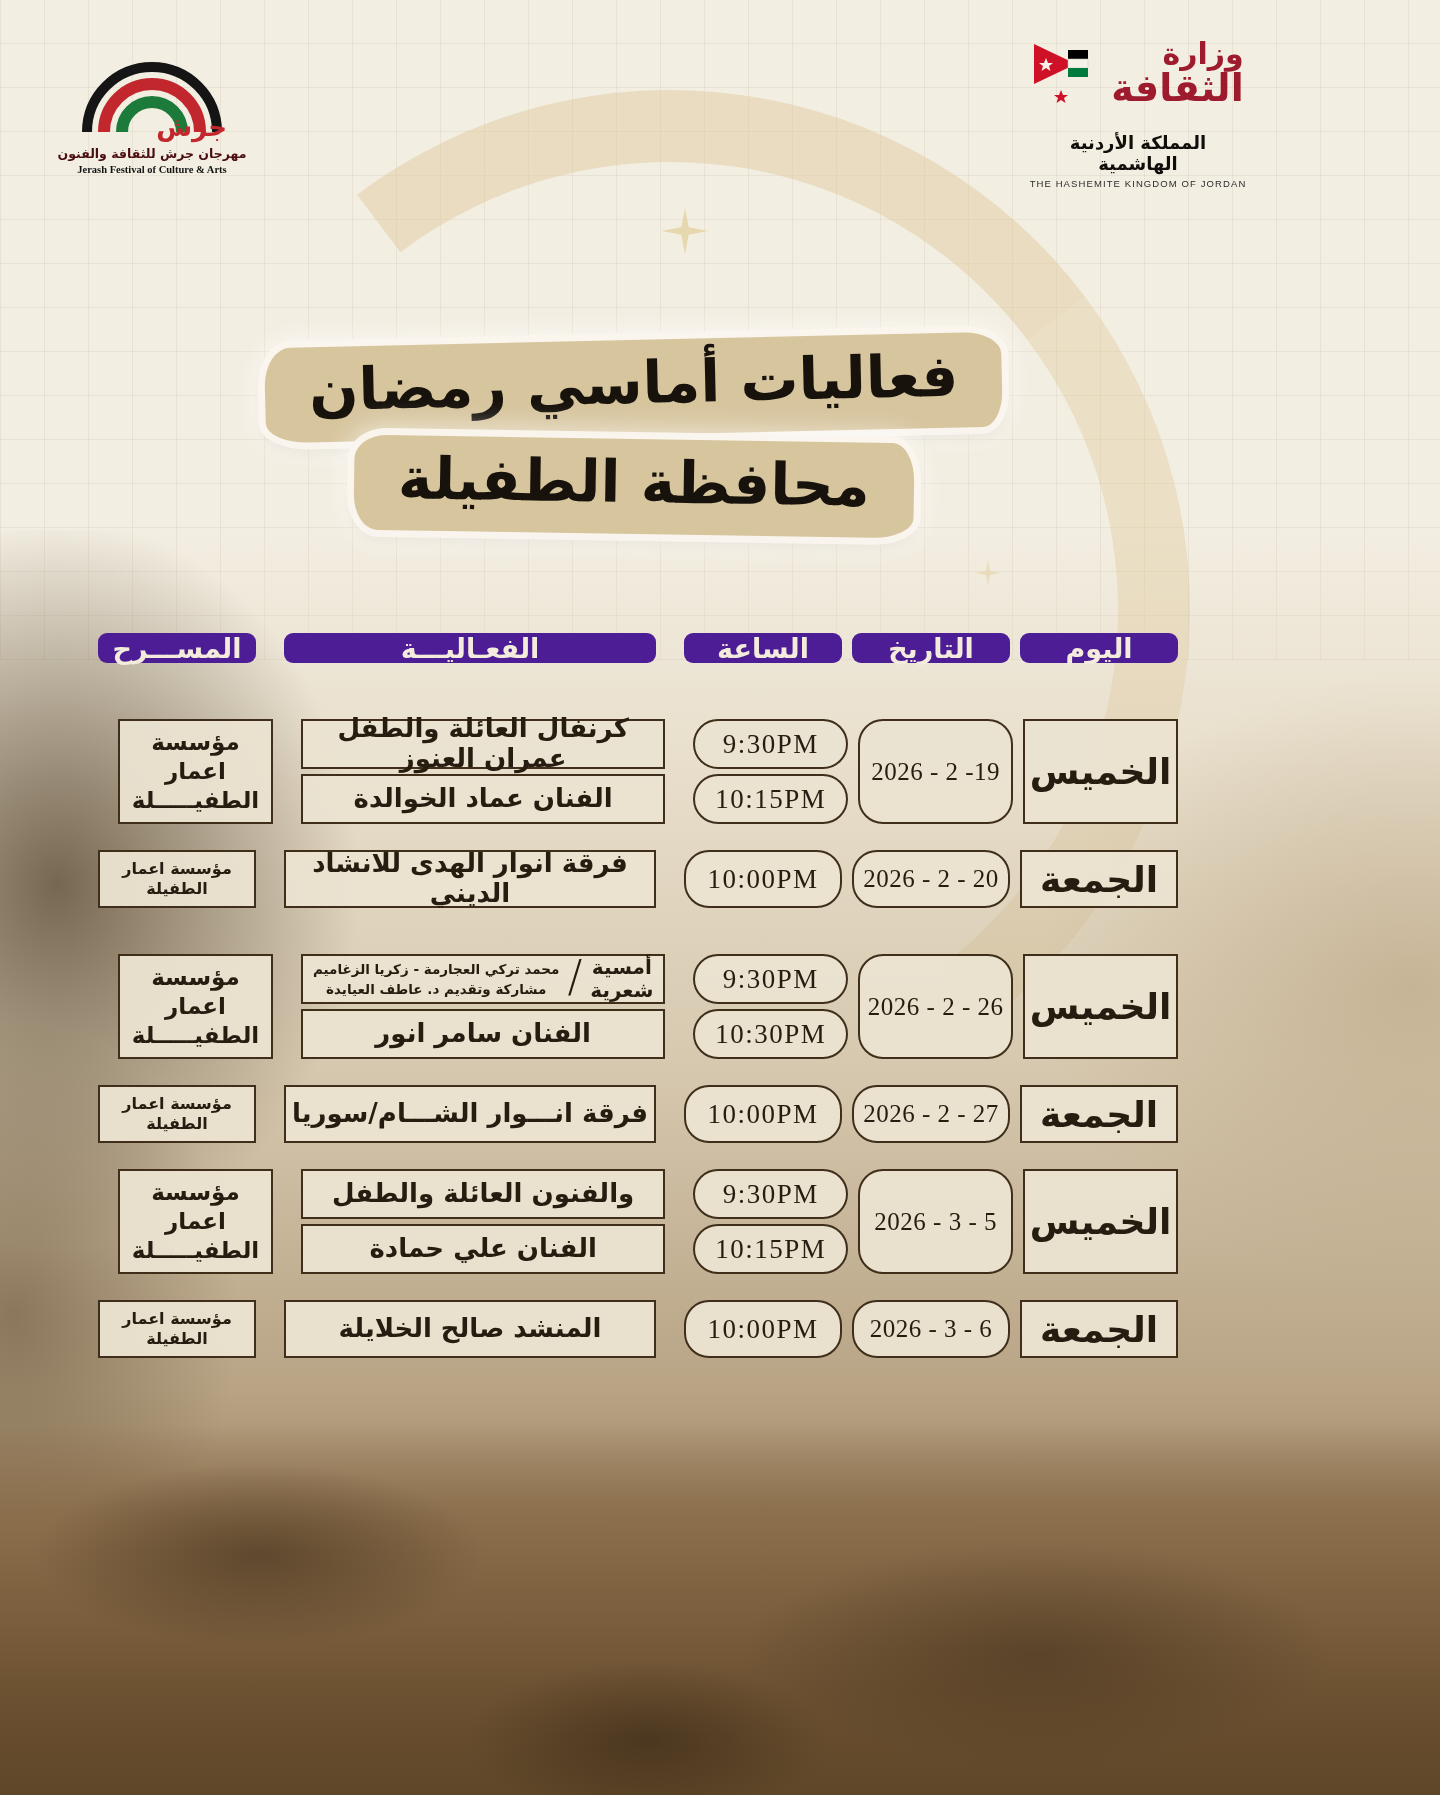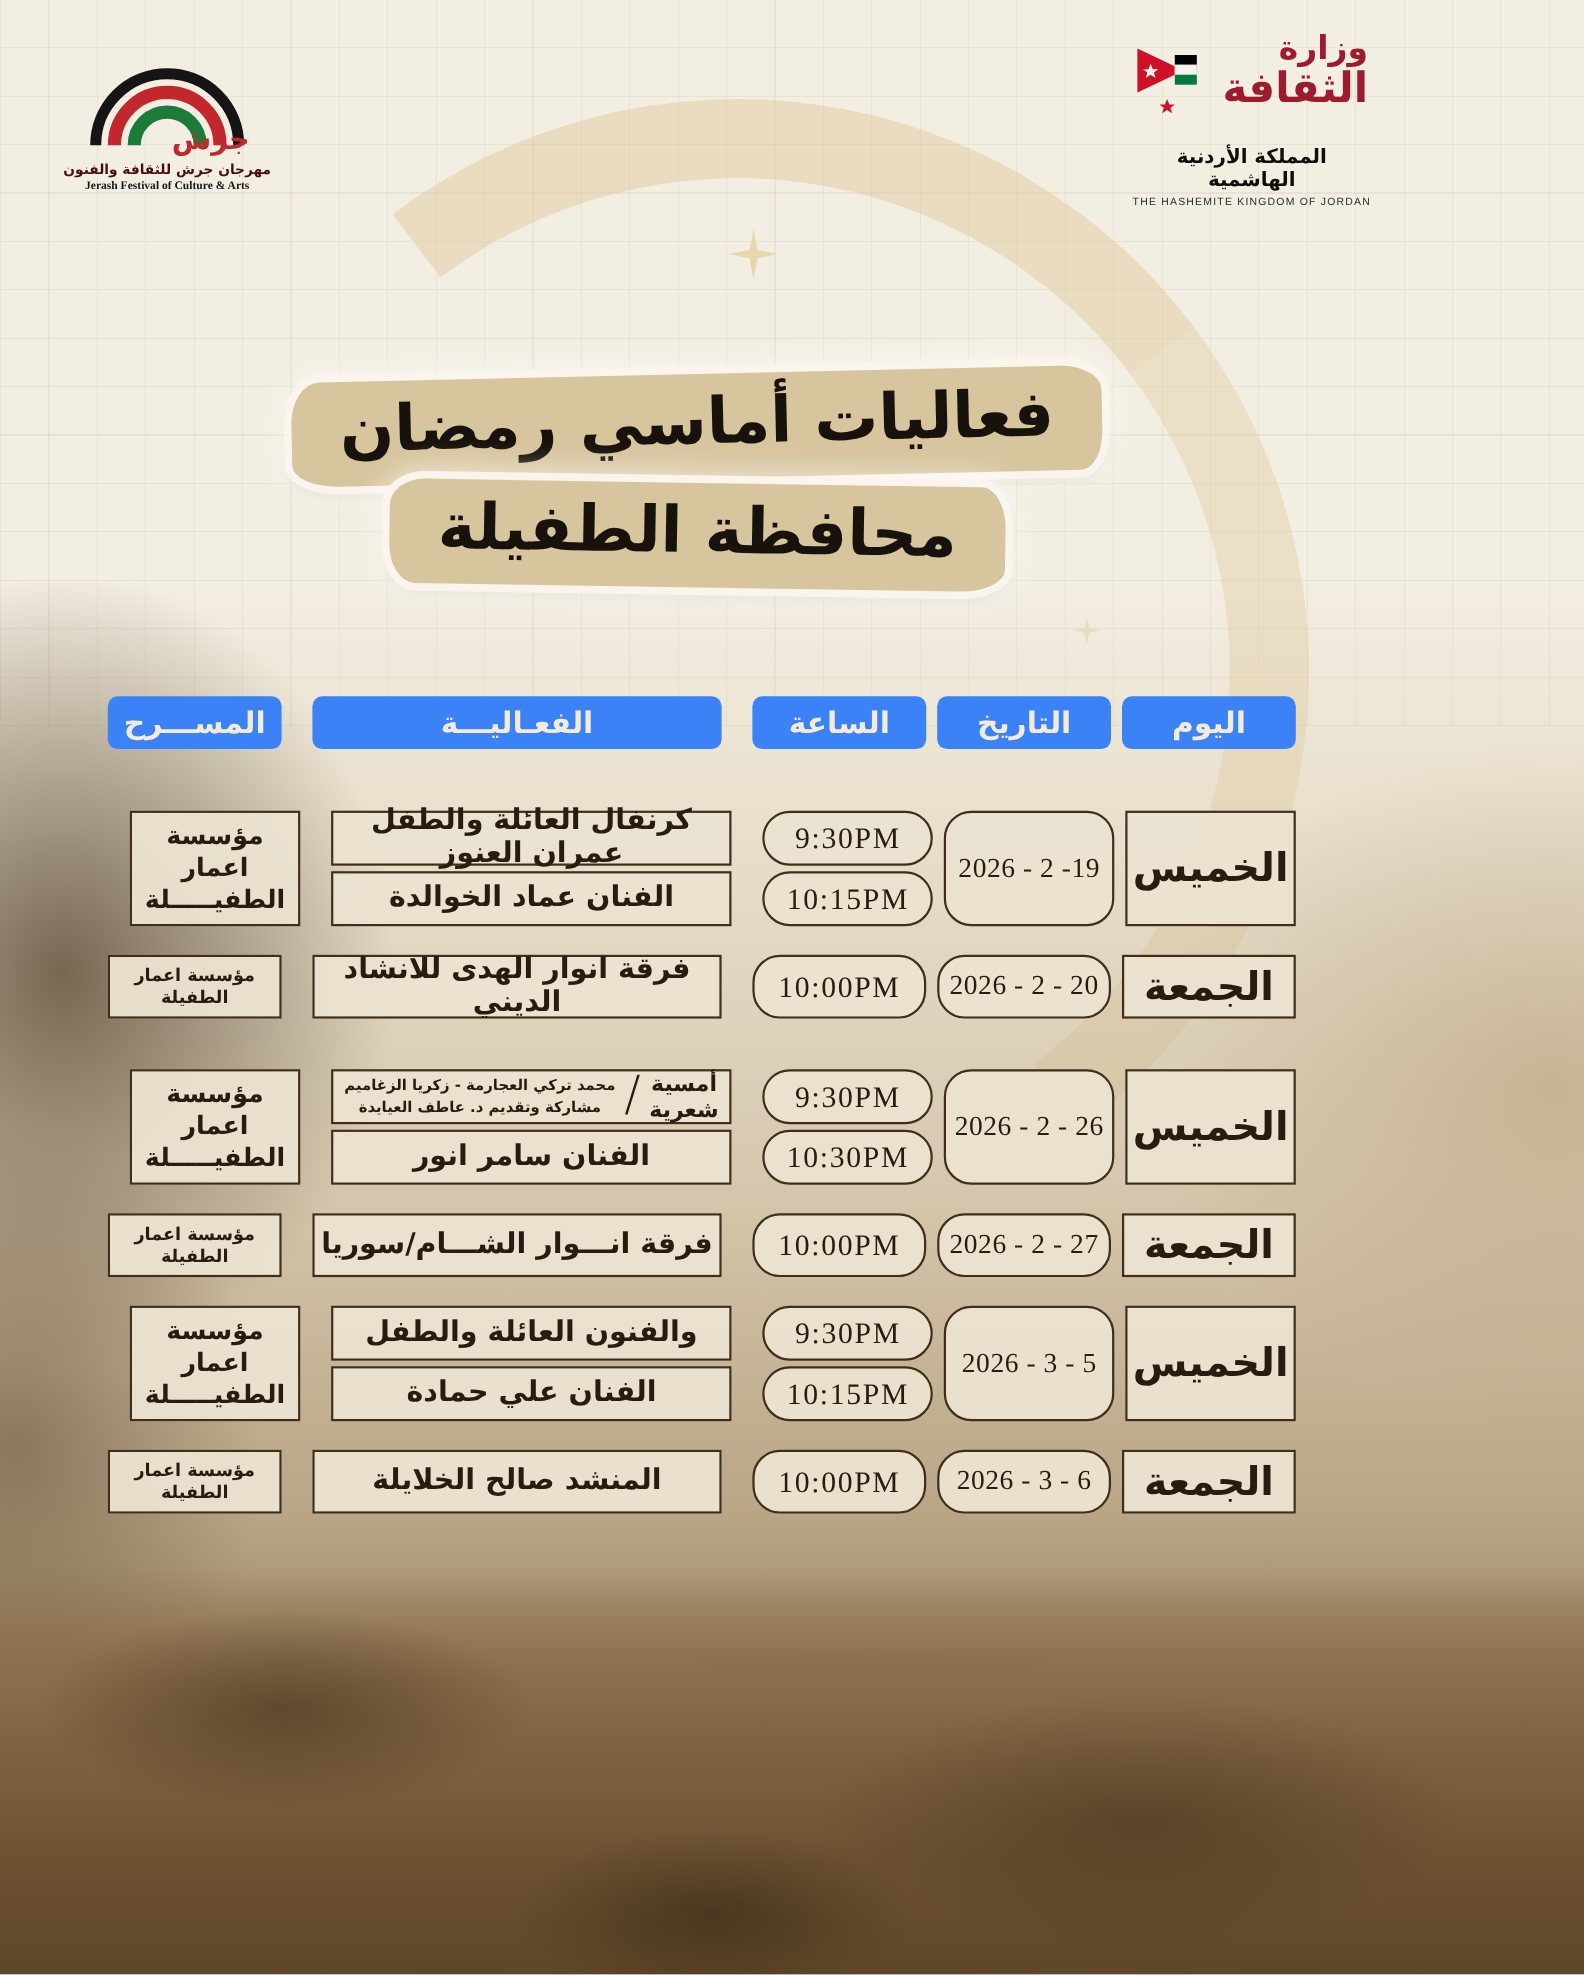--- a/index.html
+++ b/index.html
@@ -51,21 +51,21 @@
   .logo-jerash{ position:absolute; left:52px; top:36px; width:200px; text-align:center; z-index:5; }
   .arcs-wrap{ position:relative; width:150px; height:100px; margin:0 auto; }
   .jerash-mark{
     position:absolute; left:16px; right:0; bottom:-4px; font-size:26px; font-weight:bold;
     color:#c1272d; line-height:1;text-align:right;
   }
   .jerash-ar{ margin-top:10px; font-size:12.5px; font-weight:bold; color:#4a0d12; }
   .jerash-en{ margin-top:3px; font-size:10.5px; font-weight:bold; color:#141414;
     font-family:Liberation Serif, serif; }
   .logo-ministry{ position:absolute; right:192px; top:30px; width:220px; text-align:center; z-index:5; }
-  .ministry-top{ display:flex; justify-content:center; align-items:flex-start; gap:21px; direction:ltr; }
+  .ministry-top{ display:flex; justify-content:center; align-items:flex-end; gap:21px; direction:ltr; }
   .ministry-name{ text-align:right; color:#9e1b2e; font-weight:800; line-height:1.02; }
   .ministry-name .n1{ font-size:30px; }
   .ministry-name .n2{ font-size:38px; }
   .kingdom-ar{ margin-top:24px; font-size:18px; font-weight:bold; color:#100d0a; }
   .kingdom-en{ margin-top:4px; font-size:9.5px; letter-spacing:1.1px; color:#2b2b2b;
     font-family:"Liberation Sans","DejaVu Sans",sans-serif; }
   
   .title-wrap{ position:absolute; left:272px; top:340px; width:724px; z-index:4;
     display:flex; flex-direction:column; align-items:center; direction:rtl; }
   .patch{
@@ -79,21 +79,21 @@
   .title-text{ font-size:58px; font-weight:800; color:#17120c; line-height:1.3; white-space:nowrap; }
   
   .schedule{ position:absolute; left:88px; top:633px; width:1090px; z-index:6; direction:rtl; }
   .hrow,.trow{ display:flex; direction:rtl; align-items:stretch; }
   .c-day{ width:158px; margin-left:10px; }
   .c-date{ width:158px; margin-left:10px; }
   .c-time{ width:158px; margin-left:28px; }
   .c-event{ width:372px; margin-left:28px; }
   .c-venue{ width:158px; }
   .hcell{
-    height:48px; background:#3b82f6; border-radius:9px; color:#f3ecdd;
+    height:30px; background:#4c1d95; border-radius:9px; color:#f3ecdd;
     display:flex; align-items:center; justify-content:center;
     font-size:27px; font-weight:bold;
   }
   .cell{
     background:rgba(235,227,209,.95); border:2px solid #3e2e1a; color:#261c10;
     display:flex; align-items:center; justify-content:center; text-align:center;
   }
   .trow{ margin-top:26px; }
   .trow.mt-56{ margin-top:56px; }
   .trow.mt-46{ margin-top:46px; }

